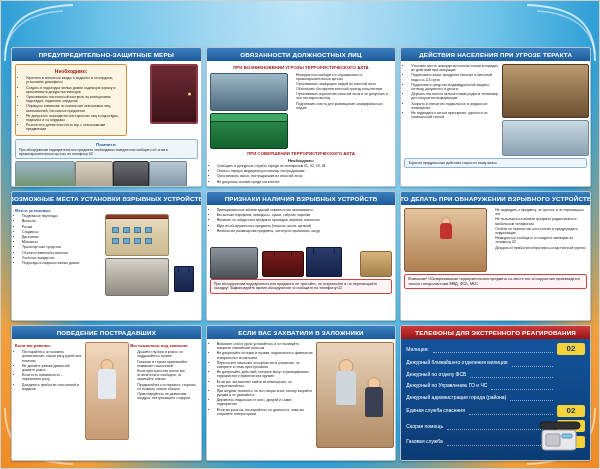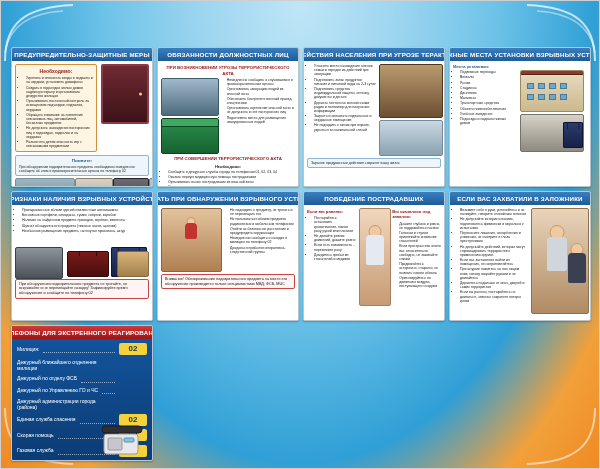--- a/index.html
+++ b/index.html
@@ -33,21 +33,21 @@
   .title-bar span{
     color:#ffffff;font-weight:bold;font-size:15px;letter-spacing:.4px;
     text-shadow:1px 1px 1px rgba(0,0,0,.6);
     white-space:nowrap;
   }
 
   .grid{
     position:absolute;left:10px;top:46px;
     width:580px;height:412px;
     display:grid;
-    grid-template-columns:1fr 1fr 1fr 1fr;
+    grid-template-columns:1fr 1fr 1fr;
     grid-template-rows:140px 130px 136px;
     gap:4px;
   }
   .card{
     background:#ffffff;
     border:1px solid #b9c6cf;
     border-radius:2px;
     overflow:hidden;
     position:relative;
     box-shadow:0 1px 2px rgba(0,0,0,.25);

